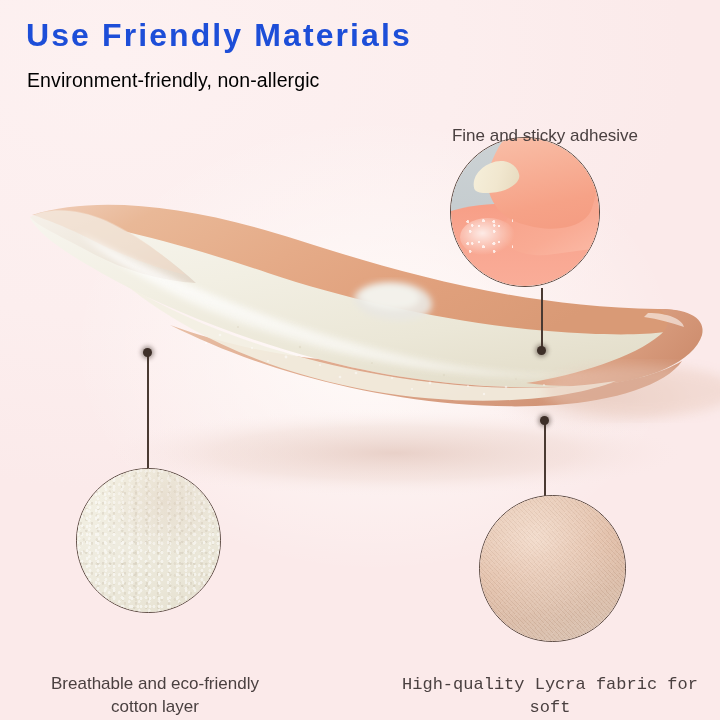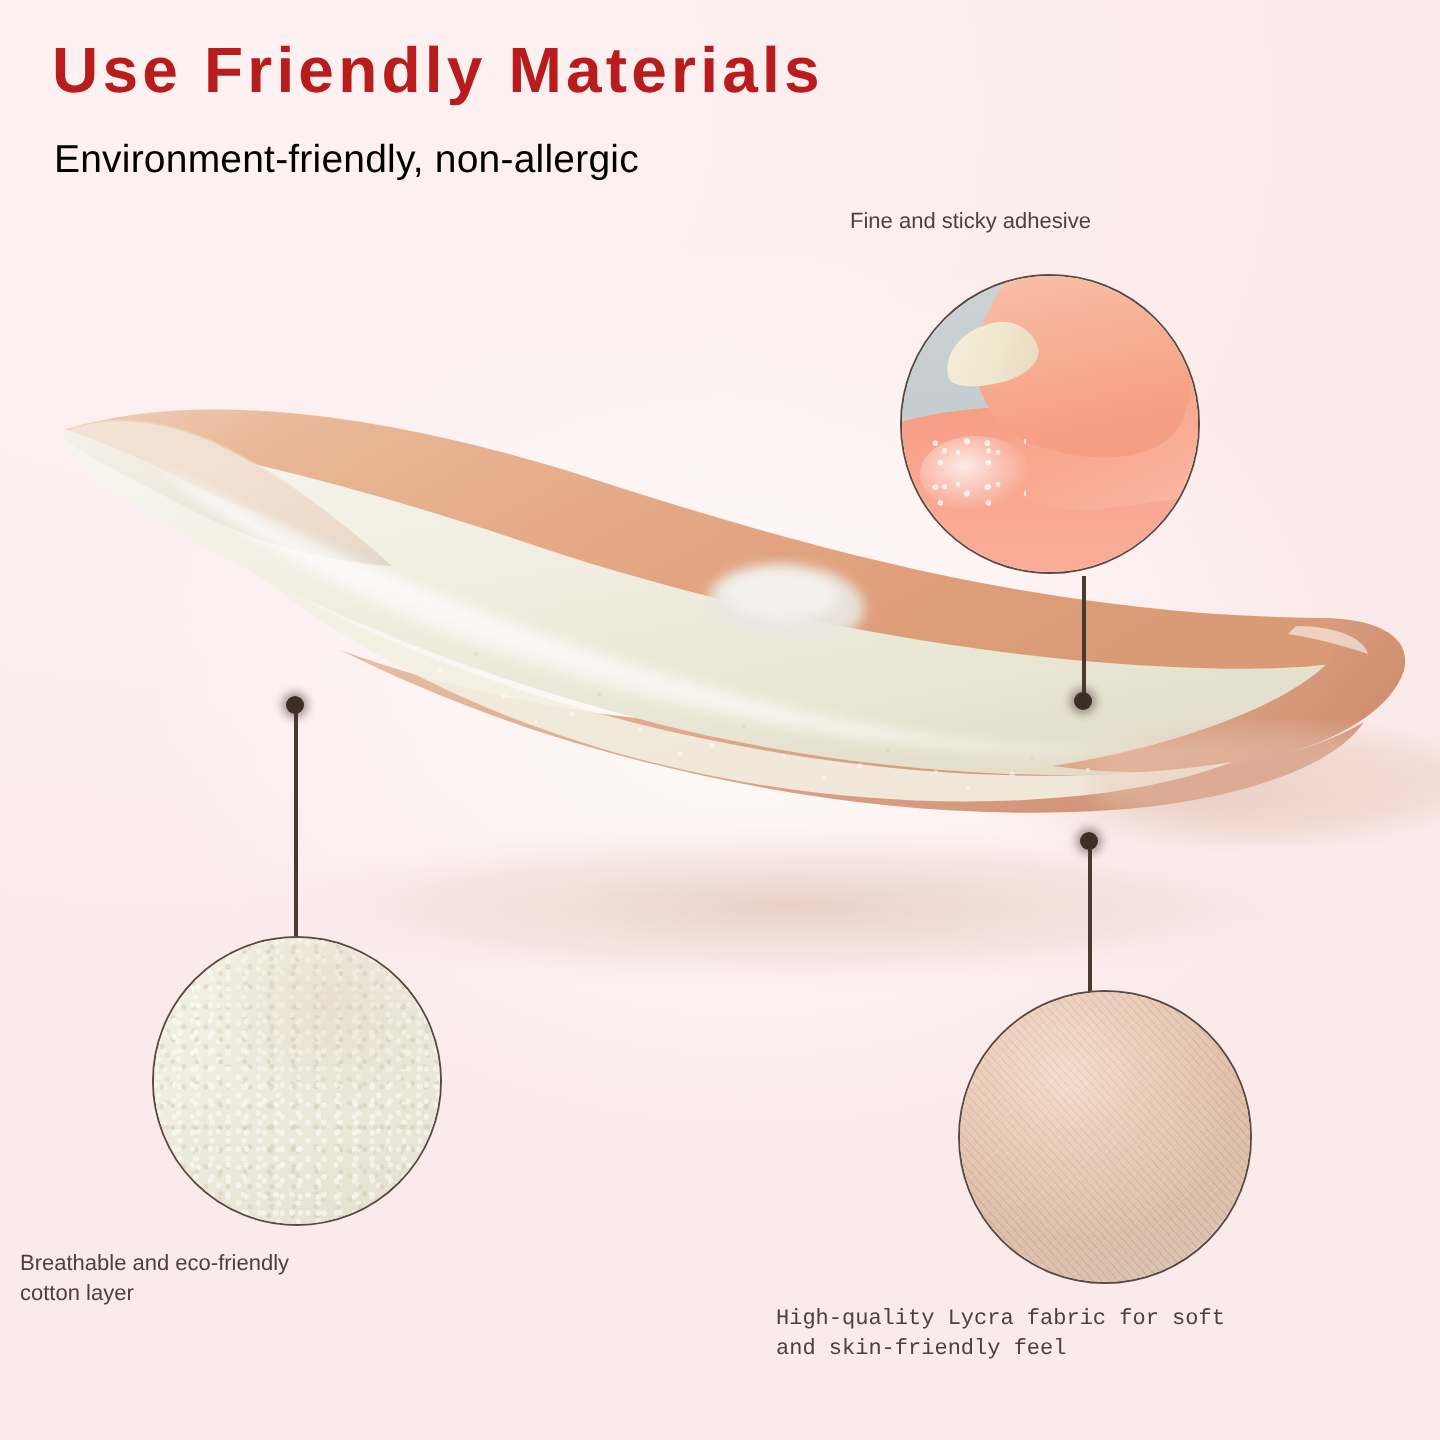--- a/index.html
+++ b/index.html
@@ -19,40 +19,42 @@
     background:
       radial-gradient(ellipse 60% 45% at 52% 48%, rgba(255,252,250,0.95) 0%, rgba(253,240,240,0) 70%),
       radial-gradient(ellipse 80% 60% at 15% 8%, #fdf1f1 0%, #fceeee 60%, #fbeaea 100%);
   }
 
   
   .title{
     position:absolute;left:26px;top:17px;
     font-size:32px;font-weight:700;
     letter-spacing:2.1px;
-    color:#b91c1c;
+    color:#1d4ed8;
     white-space:nowrap;
   }
   .subtitle{
     position:absolute;left:27px;top:69px;
     font-size:19.5px;font-weight:400;
     letter-spacing:.1px;
     color:#000000;
     white-space:nowrap;
   }
 
   
   .label{
     position:absolute;
-    font-size:11px;color:#4a4040;
+    font-size:17px;color:#4a4040;
     line-height:1.38;
+    text-align:center;
     white-space:pre-line;
+    margin-top:20px;
   }
   .label-adhesive{left:425px;top:104px;width:240px;}
-  .label-cotton{left:10px;top:625px;width:290px;}
+  .label-cotton{left:10px;top:652px;width:290px;}
   .label-lycra{left:388px;top:653px;width:324px;font-family:Liberation Mono, monospace;}
 
   
   .product{position:absolute;left:0px;top:185px;width:720px;height:320px;}
   .product svg{display:block;}
 
   
   .conn-line{position:absolute;width:1.6px;background:#4a3a32;}
   .conn-dot{
     position:absolute;width:9px;height:9px;border-radius:50%;

